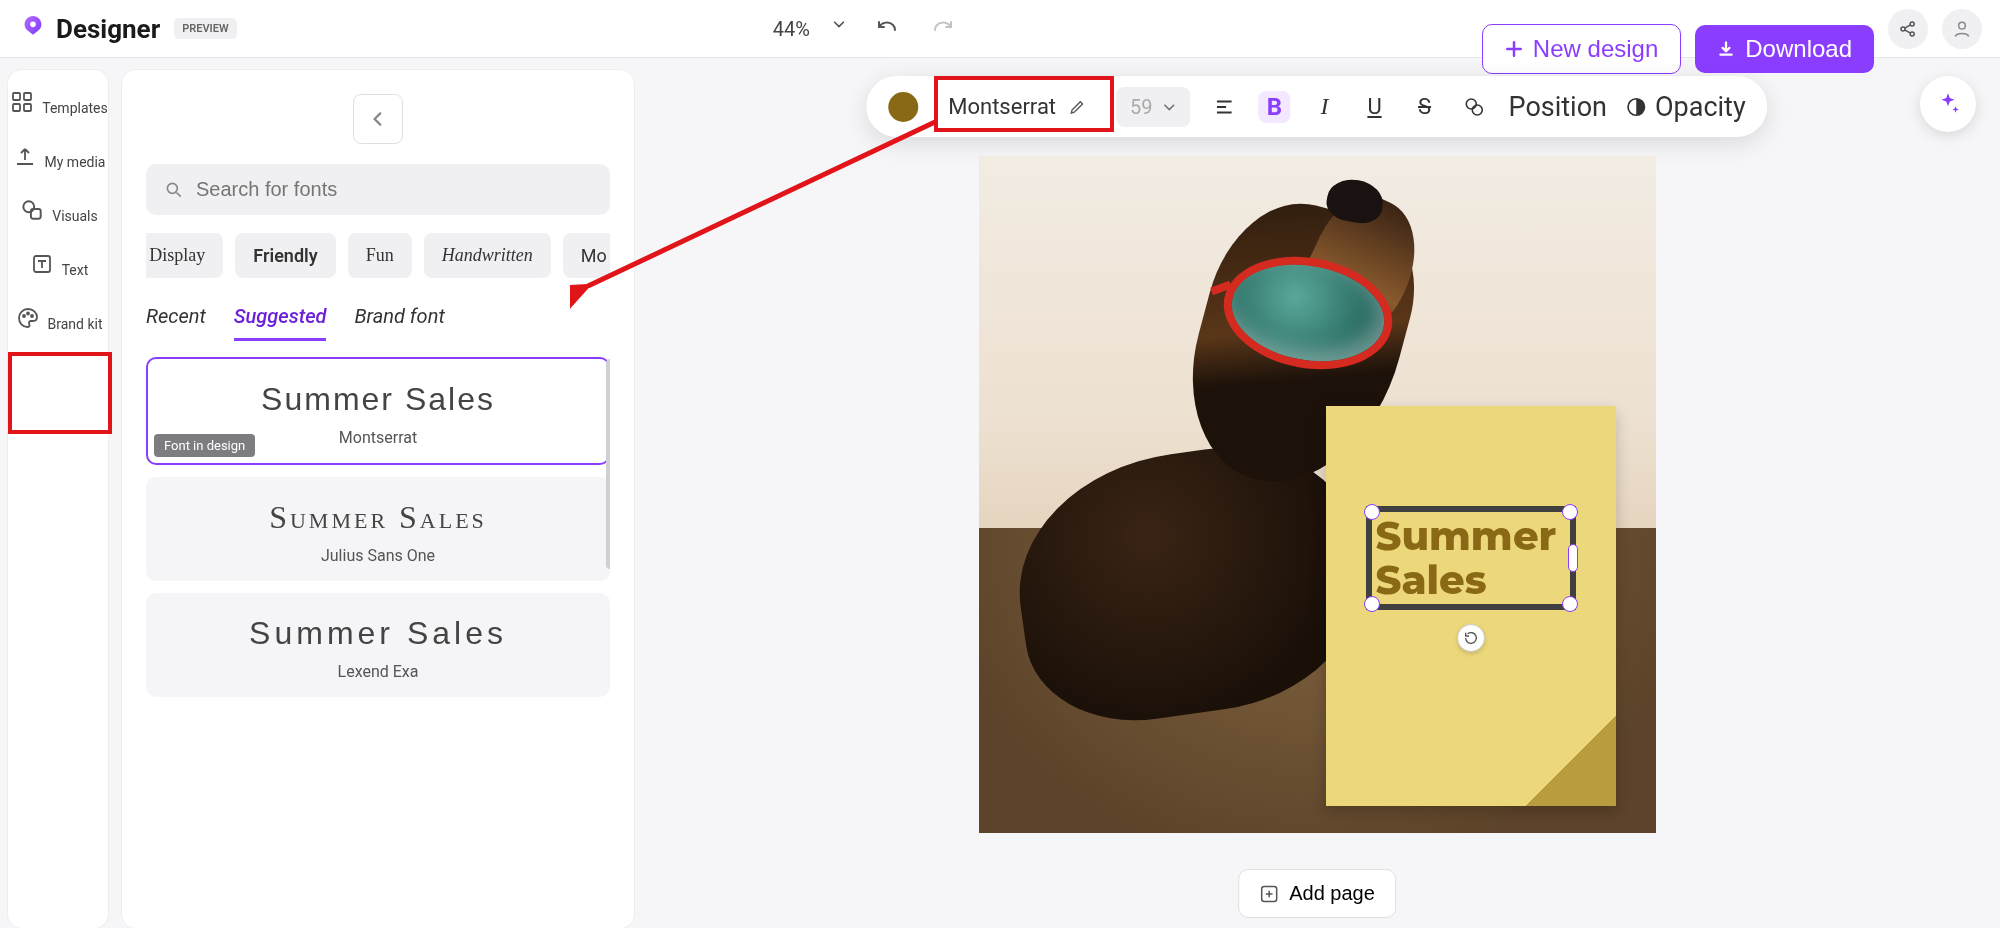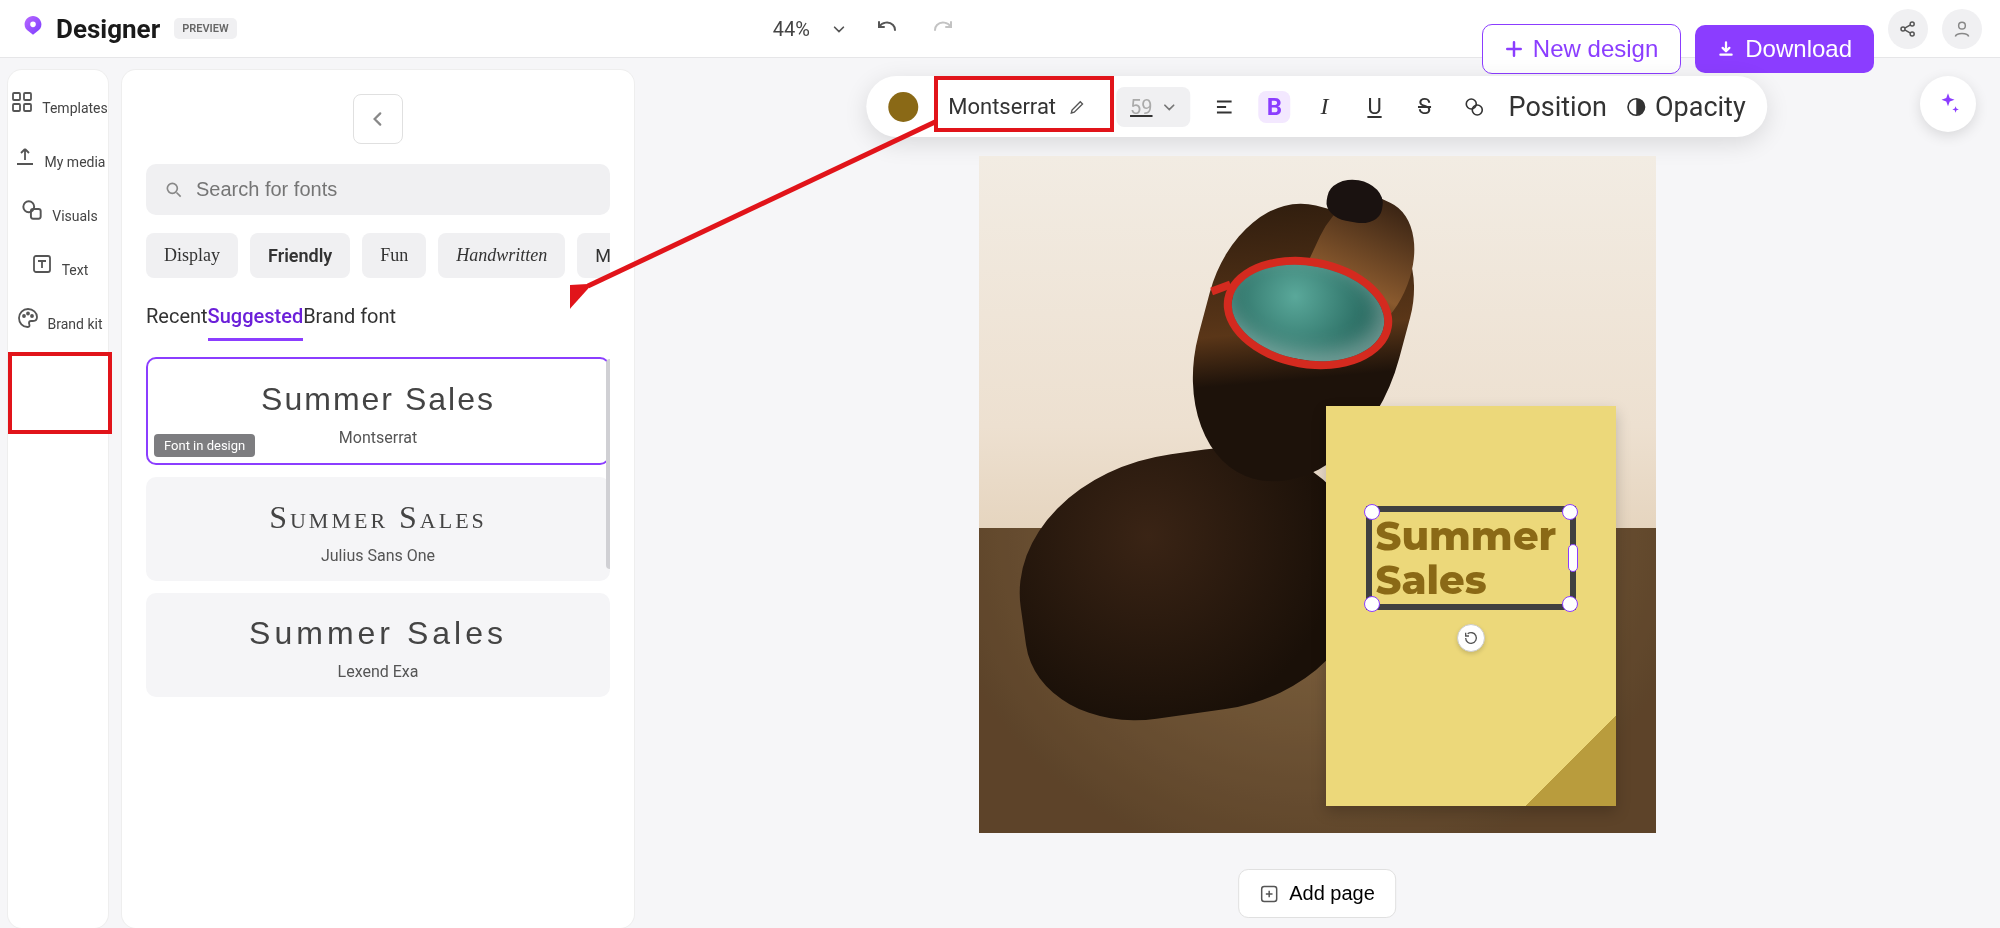--- a/index.html
+++ b/index.html
@@ -8,21 +8,21 @@
   .top-header {
     display: flex; align-items: center; height: 58px; background: #fff; border-bottom: 1px solid #e6e6e8; padding: 0 18px;
   }
   .logo { display:flex; align-items:center; gap:8px; margin-right:12px; }
   .logo-icon svg { width:30px; height:30px; }
   .logo-text { font-size:26px; font-weight:700; color:#1a1a1a; }
   .preview-badge { font-size:11px; font-weight:600; color:#666; background:#f0f0f2; padding:4px 8px; border-radius:5px; margin-left:6px; }
   .project-select { display:flex; align-items:center; gap:10px; background:#f0f0f2; border-radius:8px; padding:10px 16px; margin-left:14px; cursor:pointer; }
   .project-select span { font-size:20px; color:#555; }
   .center-controls { margin-left:auto; margin-right:auto; display:flex; align-items:center; gap:26px; }
-  .zoom { display:flex; align-items:center; gap:22px; color:#444; font-size:20px; cursor:pointer; }
+  .zoom { display:flex; align-items:flex-start; gap:22px; color:#444; font-size:20px; cursor:pointer; }
   .icon-btn { width:30px; height:30px; display:flex; align-items:center; justify-content:center; cursor:pointer; }
   .icon-btn.disabled { opacity:.35; cursor:default; }
   .right-controls { display:flex; align-items:center; gap:14px; }
   .btn { display:flex; align-items:center; gap:10px; padding:10px 22px; border-radius:10px; font-size:24px; font-weight:500; cursor:pointer; border:none;margin-top:41px; }
   .btn.outline { background:#fff; color:#8b3dff; border:1.5px solid #8b3dff; }
   .btn.primary { background:#8b3dff; color:#fff; }
   .round-btn { width:40px; height:40px; border-radius:20px; background:#f0f0f2; display:flex; align-items:center; justify-content:center; cursor:pointer; }
 
   
   .content { position:relative; display:flex; height:870px; }
@@ -32,45 +32,45 @@
   .sidebar-item .ico { width:28px; height:28px; display:flex; align-items:center; justify-content:center; }
   .sidebar-item.text-item { position:relative; }
   .highlight-box { position:absolute; border:4px solid #e1141a; pointer-events:none; }
 
   .panel { width:512px; margin:12px 0 0 14px; background:#fff; border-radius:14px; padding:24px; box-shadow:0 0 0 1px #eee; display:flex; flex-direction:column; }
   .panel-top { display:flex; gap:14px; align-items:center; margin-bottom:20px; justify-content:center; }
   .back-btn { width:50px; height:50px; border:1px solid #e0e0e0; border-radius:8px; display:flex; align-items:center; justify-content:center; cursor:pointer; }
   .inspire-btn { background:#8b3dff; color:#fff; border:none; border-radius:9px; padding:14px 26px; font-size:20px; font-weight:500; display:flex; gap:10px; align-items:center; cursor:pointer; }
   .search-box { background:#f0f0f2; border-radius:10px; display:flex; align-items:center; gap:12px; padding:14px 18px; margin-bottom:18px; }
   .search-box input { border:none; background:transparent; font-size:20px; color:#666; flex:1; outline:none; }
-  .chips { display:flex; gap:12px; margin-bottom:20px; overflow:hidden; }
+  .chips { display:flex; gap:12px; margin-bottom:20px; overflow:hidden;justify-content:center; }
   .chip { background:#f0f0f2; border-radius:8px; padding:12px 18px; font-size:18px; color:#333; cursor:pointer; white-space:nowrap; }
   .chip.display { font-family: Georgia, serif; font-weight:400; }
   .chip.friendly { font-weight:600; }
   .chip.fun { font-family: "Comic Sans MS", cursive; }
   .chip.handwritten { font-style:italic; font-family: cursive; }
-  .tabs { display:flex; border-bottom:0; margin-bottom:16px; }
+  .tabs { display:flex; gap:28px; border-bottom:0; margin-bottom:16px;font-style:italic; }
   .tab { font-size:20px; color:#333; padding:6px 0 10px; cursor:pointer; }
   .tab.active { color:#6b1fd9; border-bottom:3px solid #8b3dff; font-weight:500; }
   .font-list-container { position:relative; flex:1; overflow:hidden; }
   .font-list { display:flex; flex-direction:column; gap:12px; }
   .scrollbar-track { position:absolute; right:-4px; top:2px; width:8px; height:210px; background:transparent; }
   .scrollbar-thumb { width:8px; height:210px; background:#d0d0d4; border-radius:4px; }
   .font-card { background:#f5f5f7; border-radius:10px; padding:22px 18px 16px; display:flex; flex-direction:column; align-items:center; gap:10px; cursor:pointer; position:relative; }
   .font-card.selected { background:#fff; border:2px solid #8b3dff; }
   .font-sample { font-size:32px; color:#444; letter-spacing:1px; }
   .font-name { font-size:16px; color:#555; }
   .font-badge { position:absolute; left:6px; bottom:6px; background:#7d7d80; color:#fff; font-size:13px; padding:4px 10px; border-radius:4px; }
 
   
   .canvas-area { flex:1; position:relative; display:flex; justify-content:center; align-items:flex-start; }
   .floating-toolbar { position:absolute; top:18px; left:50%; transform:translateX(-50%); background:#fff; border-radius:999px; padding:10px 22px; display:flex; align-items:center; gap:18px; box-shadow:0 6px 24px rgba(0,0,0,.12); }
   .color-swatch { width:30px; height:30px; border-radius:999px; background:#8a6916; cursor:pointer; }
   .font-selector { display:flex; align-items:center; gap:12px; padding:8px 12px; border-radius:8px; cursor:pointer; font-size:22px; color:#333; }
-  .size-selector { display:flex; align-items:center; gap:10px; background:#f0f0f2; border-radius:8px; padding:8px 14px; cursor:pointer;text-decoration:underline; }
+  .size-selector { display:flex; align-items:center; gap:10px; background:#f0f0f2; border-radius:8px; padding:8px 14px; cursor:pointer; }
   .size-selector span { color:#aaa; font-size:20px; }
   .tb-icon { width:32px; height:32px; display:flex; align-items:center; justify-content:center; cursor:pointer; border-radius:8px; font-size:22px; }
   .tb-icon.active { background:#f3e8ff; color:#8b3dff; }
   .tb-text { font-size:27px; color:#333; cursor:pointer; display:flex; align-items:center; gap:8px; }
   .visual-canvas { position:absolute; top:98px; width:677px; height:677px; background:linear-gradient(180deg,#e9dccc 0%,#dcc9b2 30%,#bda17c 100%); overflow:hidden; }
   .sky { position:absolute; inset:0; background:linear-gradient(180deg,#f2ece3 0%,#ede0d0 40%,#cfb38c 100%); }
   .sand { position:absolute; bottom:0; left:0; right:0; height:45%; background:radial-gradient(ellipse at 50% 0%, #a07a4a 0%, #6b4a28 80%); filter:contrast(.9) brightness(.85); }
   .dog-body { position:absolute; left:40px; bottom:120px; width:340px; height:260px; background:radial-gradient(circle at 40% 30%, #3a2415 0%, #1a1008 70%); border-radius:50% 40% 45% 35%; transform:rotate(-8deg); }
   .dog-head { position:absolute; left:220px; top:50px; width:200px; height:280px; background:linear-gradient(160deg,#2a1a0d 0%,#5a3618 45%,#1d120a 60%); border-radius:40% 30% 55% 45%; transform:rotate(15deg); }
   .dog-snout { position:absolute; left:330px; top:40px; width:100px; height:150px; background:linear-gradient(180deg,#3a2414 0%, #8a5a2e 60%,#2a180c 100%); border-radius:40% 50% 50% 40%; transform:rotate(25deg); }

